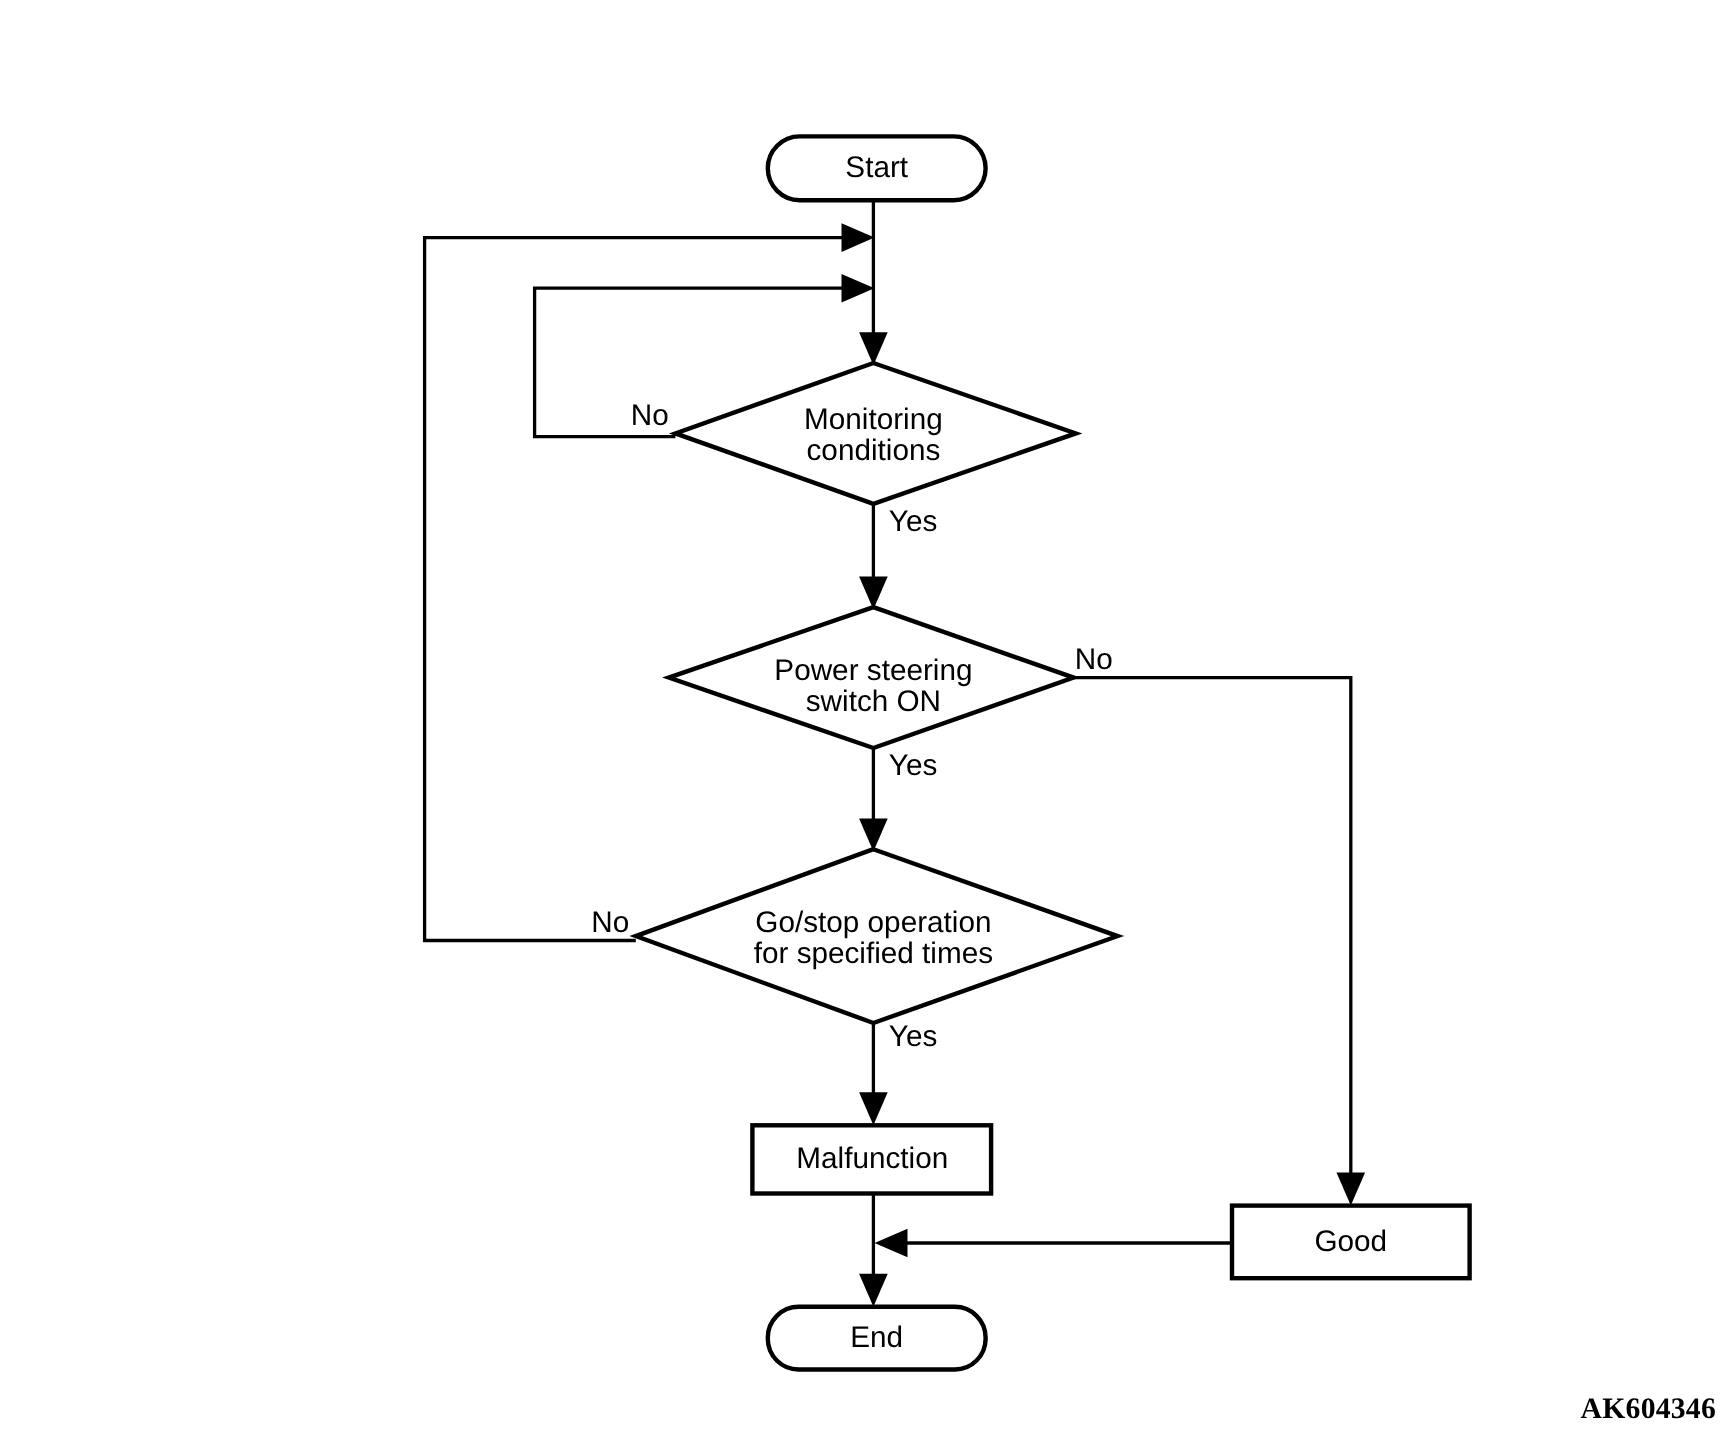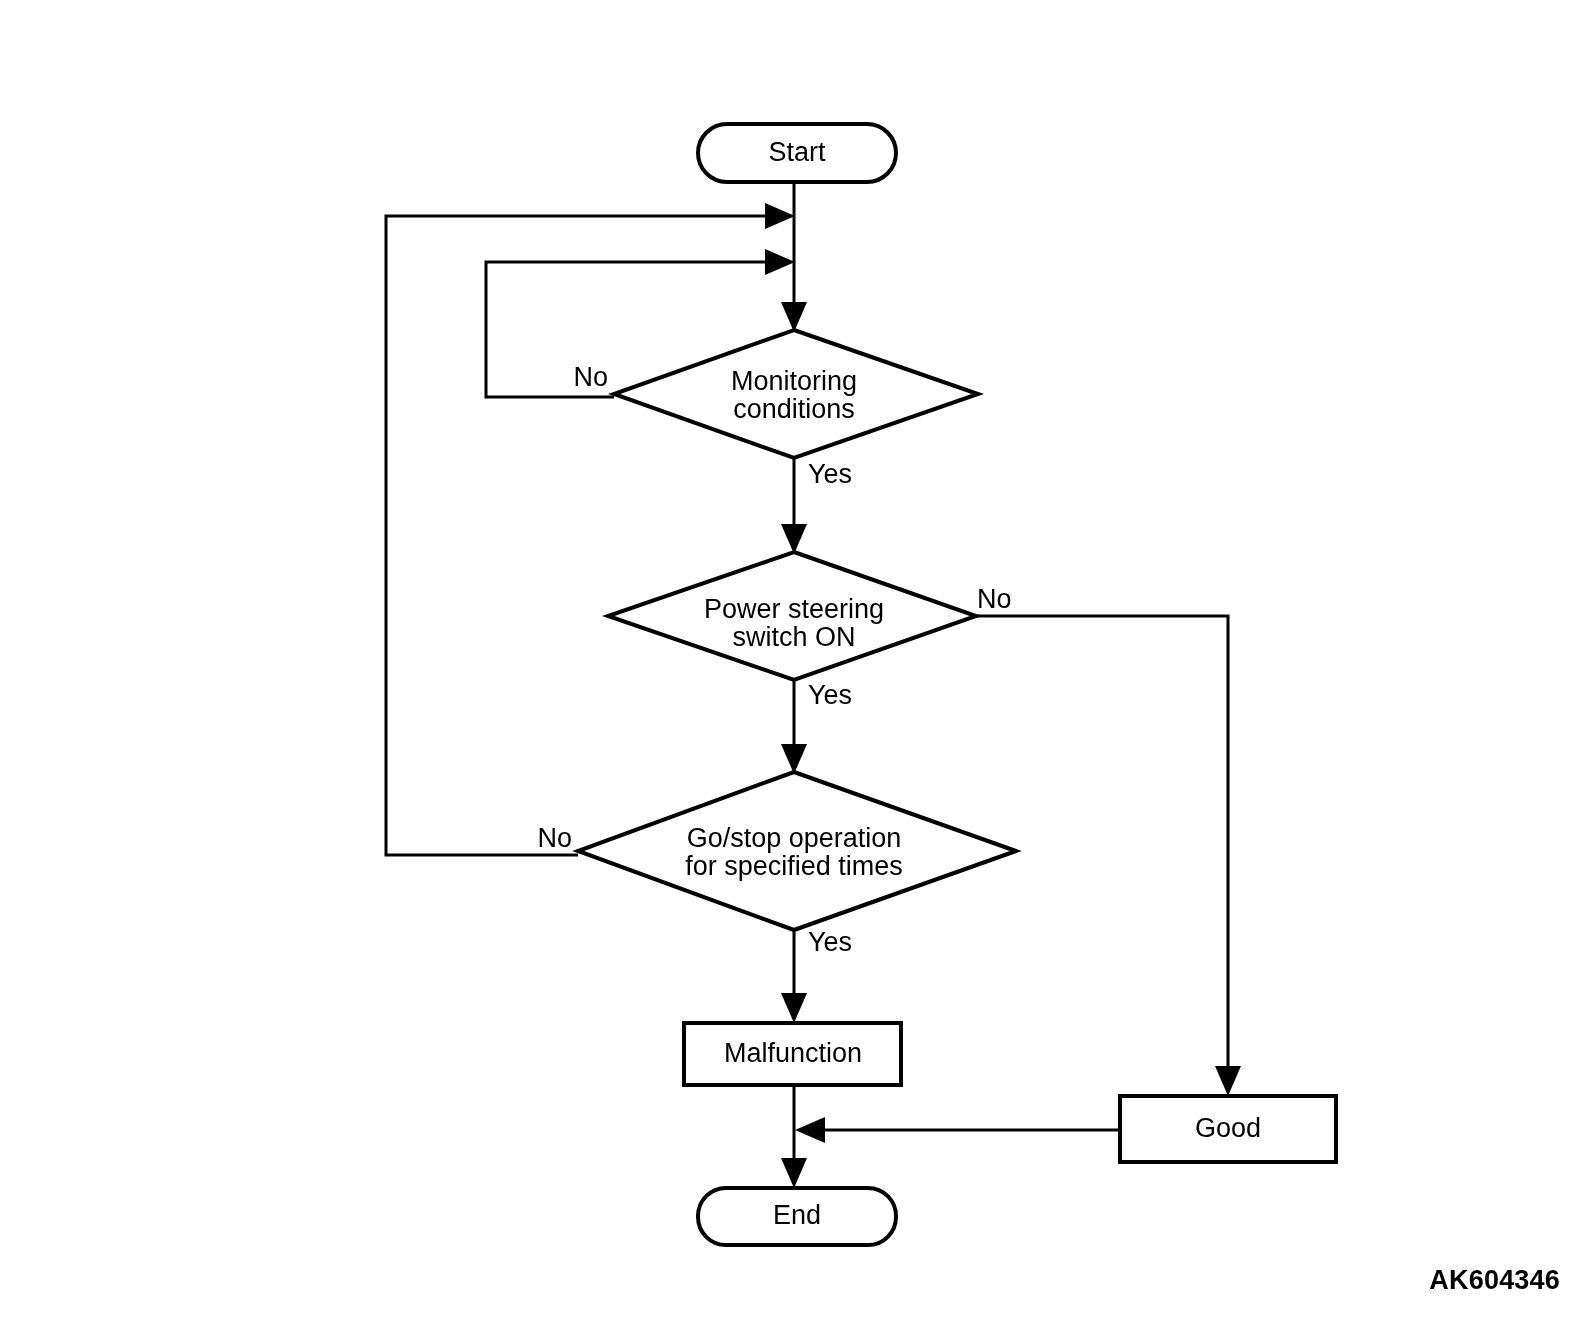--- a/index.html
+++ b/index.html
@@ -59,21 +59,21 @@
     font-size: 27px;
     fill: #000000;
     dominant-baseline: middle;
   }
   .edge-label.anchor-start { text-anchor: start; }
   .edge-label.anchor-end   { text-anchor: end; }
   .figure-code {
     position: absolute;
     right: 28px;
     bottom: 24px;
-    font-family: Liberation Sans, sans-serif;
+    font-family: Liberation Serif, serif;
     font-size: 27px;
     font-weight: bold;
     color: #000000;
     letter-spacing: 0.2px;
   }
 </style>
 </head>
 <body>
 
 <div id="diagram-root">

